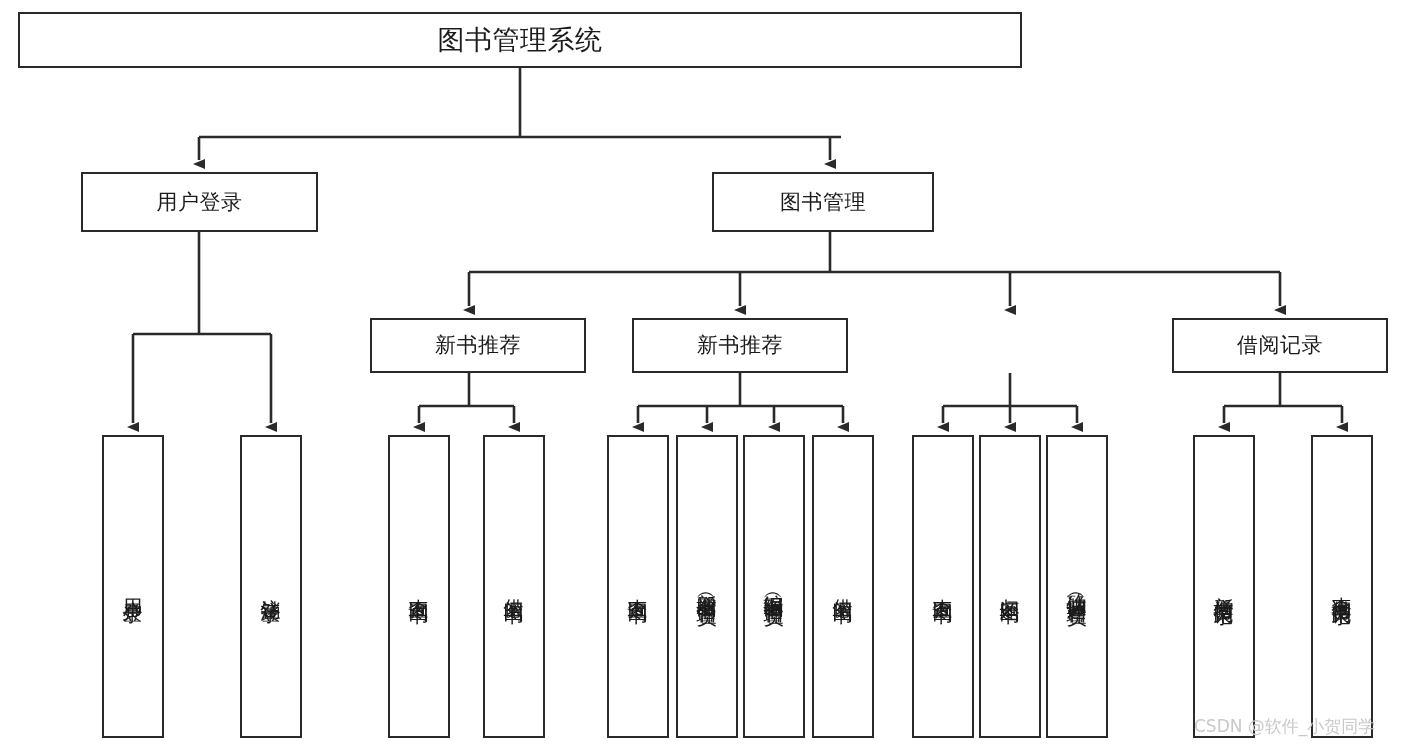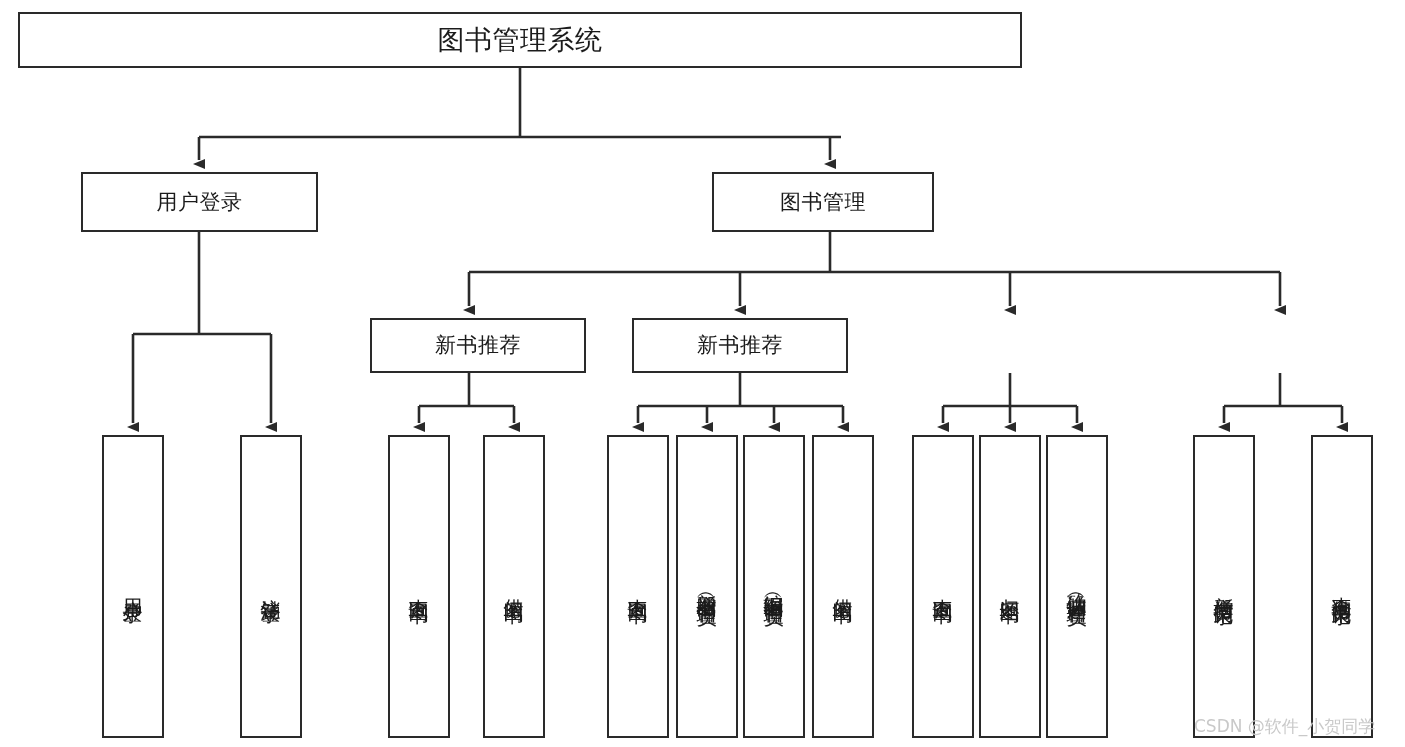--- a/index.html
+++ b/index.html
@@ -136,20 +136,23 @@
   <div class="node horizontal" style="left:712px; top:172px; width:222px; height:60px;">
     <span class="node-label">图书管理</span>
   </div>
 
   <div class="node horizontal" style="left:361px; top:318px; width:216px; height:55px;margin-left:9px;">
     <span class="node-label">新书推荐</span>
   </div>
   <div class="node horizontal" style="left:632px; top:318px; width:216px; height:55px;">
     <span class="node-label">新书推荐</span>
   </div>
+  <div class="node horizontal" style="left:1172px; top:318px; width:216px; height:55px;">
+    <span class="node-label">借阅记录</span>
+  </div>
 
   <div class="node vertical" style="left:102px; top:435px; width:62px; height:303px;">
     <span class="node-label">用户登录</span>
   </div>
   <div class="node vertical" style="left:240px; top:435px; width:62px; height:303px;">
     <span class="node-label">注销登录</span>
   </div>
   <div class="node vertical" style="left:388px; top:435px; width:62px; height:303px;">
     <span class="node-label">查询图书</span>
   </div>

